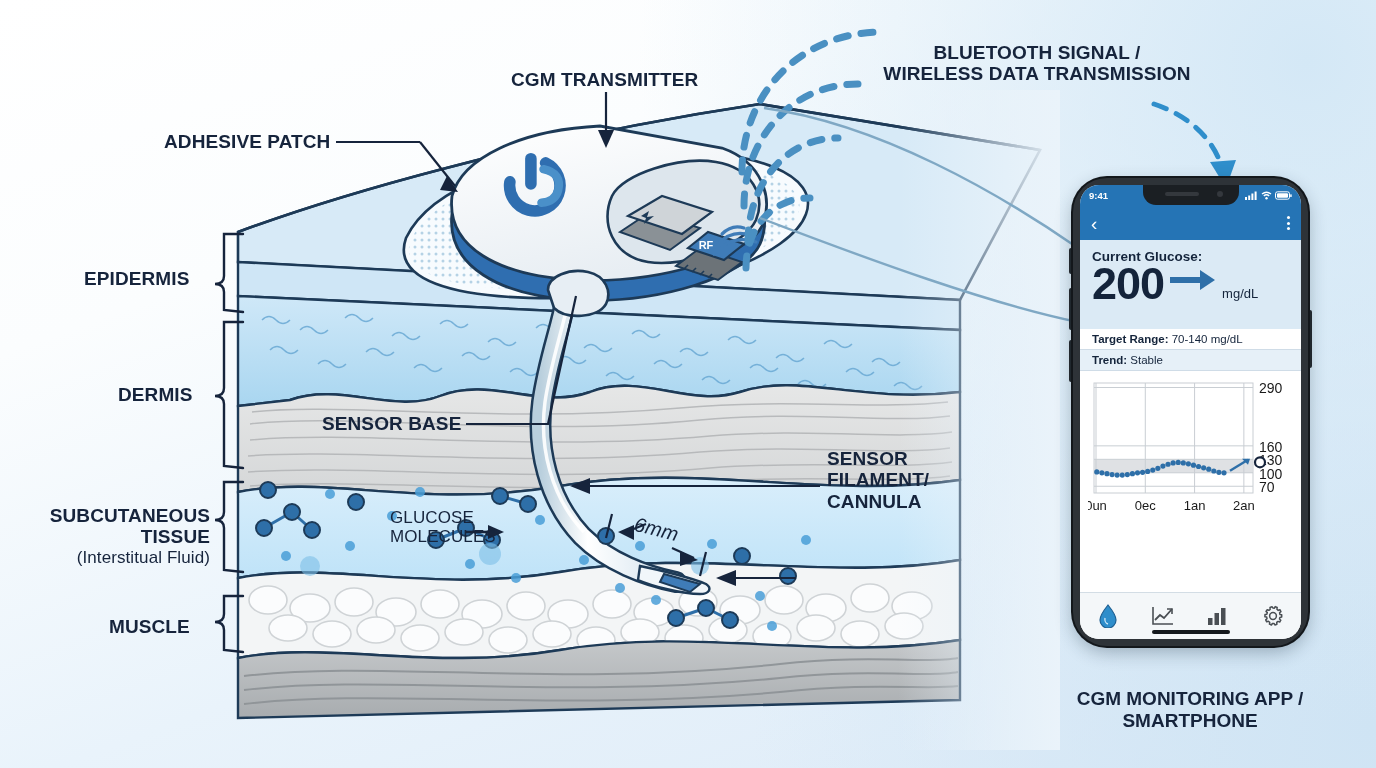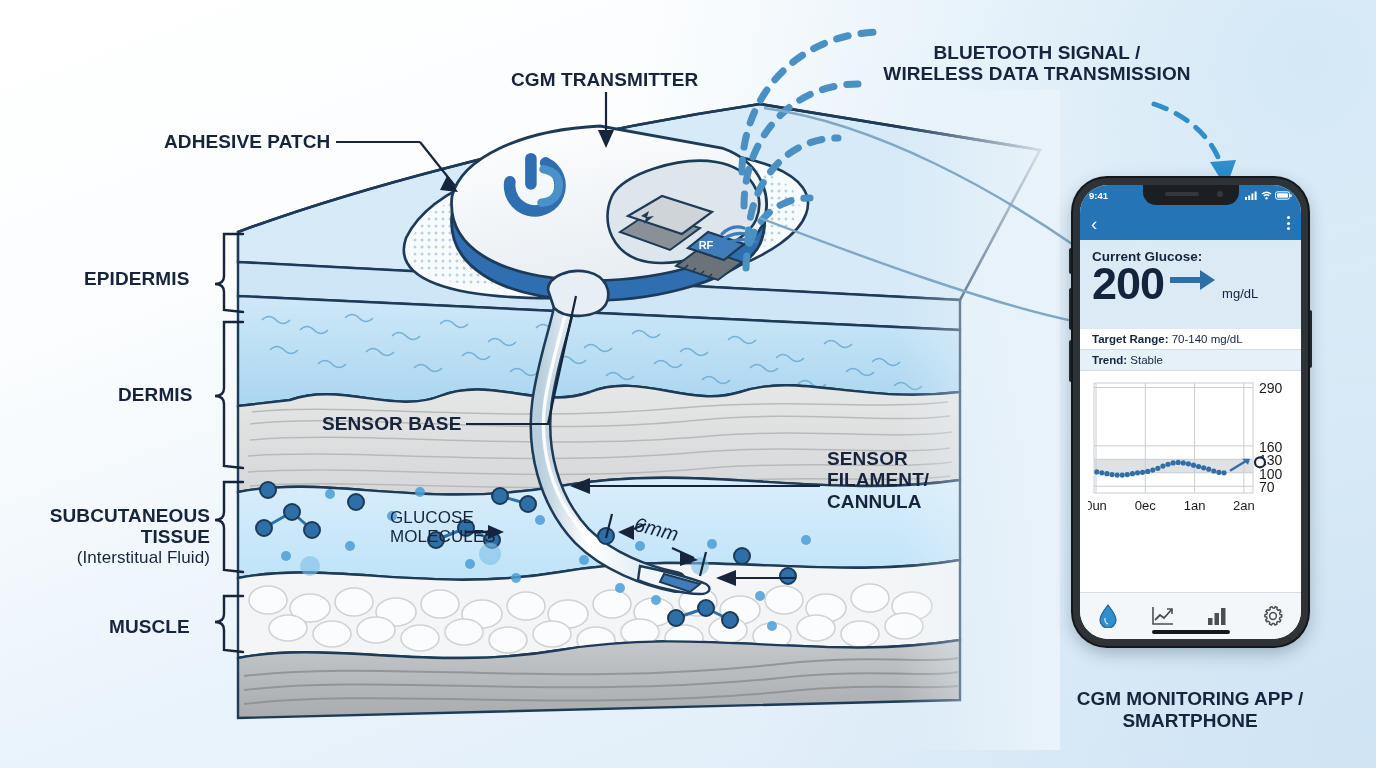--- a/index.html
+++ b/index.html
@@ -20,21 +20,21 @@
        line-height:1.12;white-space:pre-line;}
   .lbl-cap{font-size:19px;}
   .lbl-sm{font-size:17px;}
   .thin{font-weight:400;}
   
   #phone{position:absolute;left:1073px;top:178px;width:235px;height:468px;
     background:#2e3338;border-radius:34px;
     box-shadow:0 0 0 2px #13171b, 0 6px 18px rgba(20,40,60,.32);
     padding:7px;box-sizing:border-box;}
   #screen{position:relative;width:100%;height:100%;background:#fff;
-    border-radius:28px;overflow:hidden;}
+    border-radius:19px;overflow:hidden;}
   .notch{position:absolute;left:50%;transform:translateX(-50%);top:0;
     width:96px;height:20px;background:#1b1f23;border-radius:0 0 13px 13px;z-index:6;}
   .notch i{position:absolute;top:7px;left:22px;width:34px;height:4px;
     background:#34383d;border-radius:3px;}
   .notch b{position:absolute;top:6px;right:16px;width:6px;height:6px;
     background:#34383d;border-radius:50%;}
   .statusbar{position:relative;height:21px;background:#2574b5;color:#fff;
     font-size:9.5px;font-weight:bold;display:flex;align-items:center;
     justify-content:space-between;padding:0 9px;z-index:5;}
   .sb-right{display:flex;align-items:center;gap:3px;}

